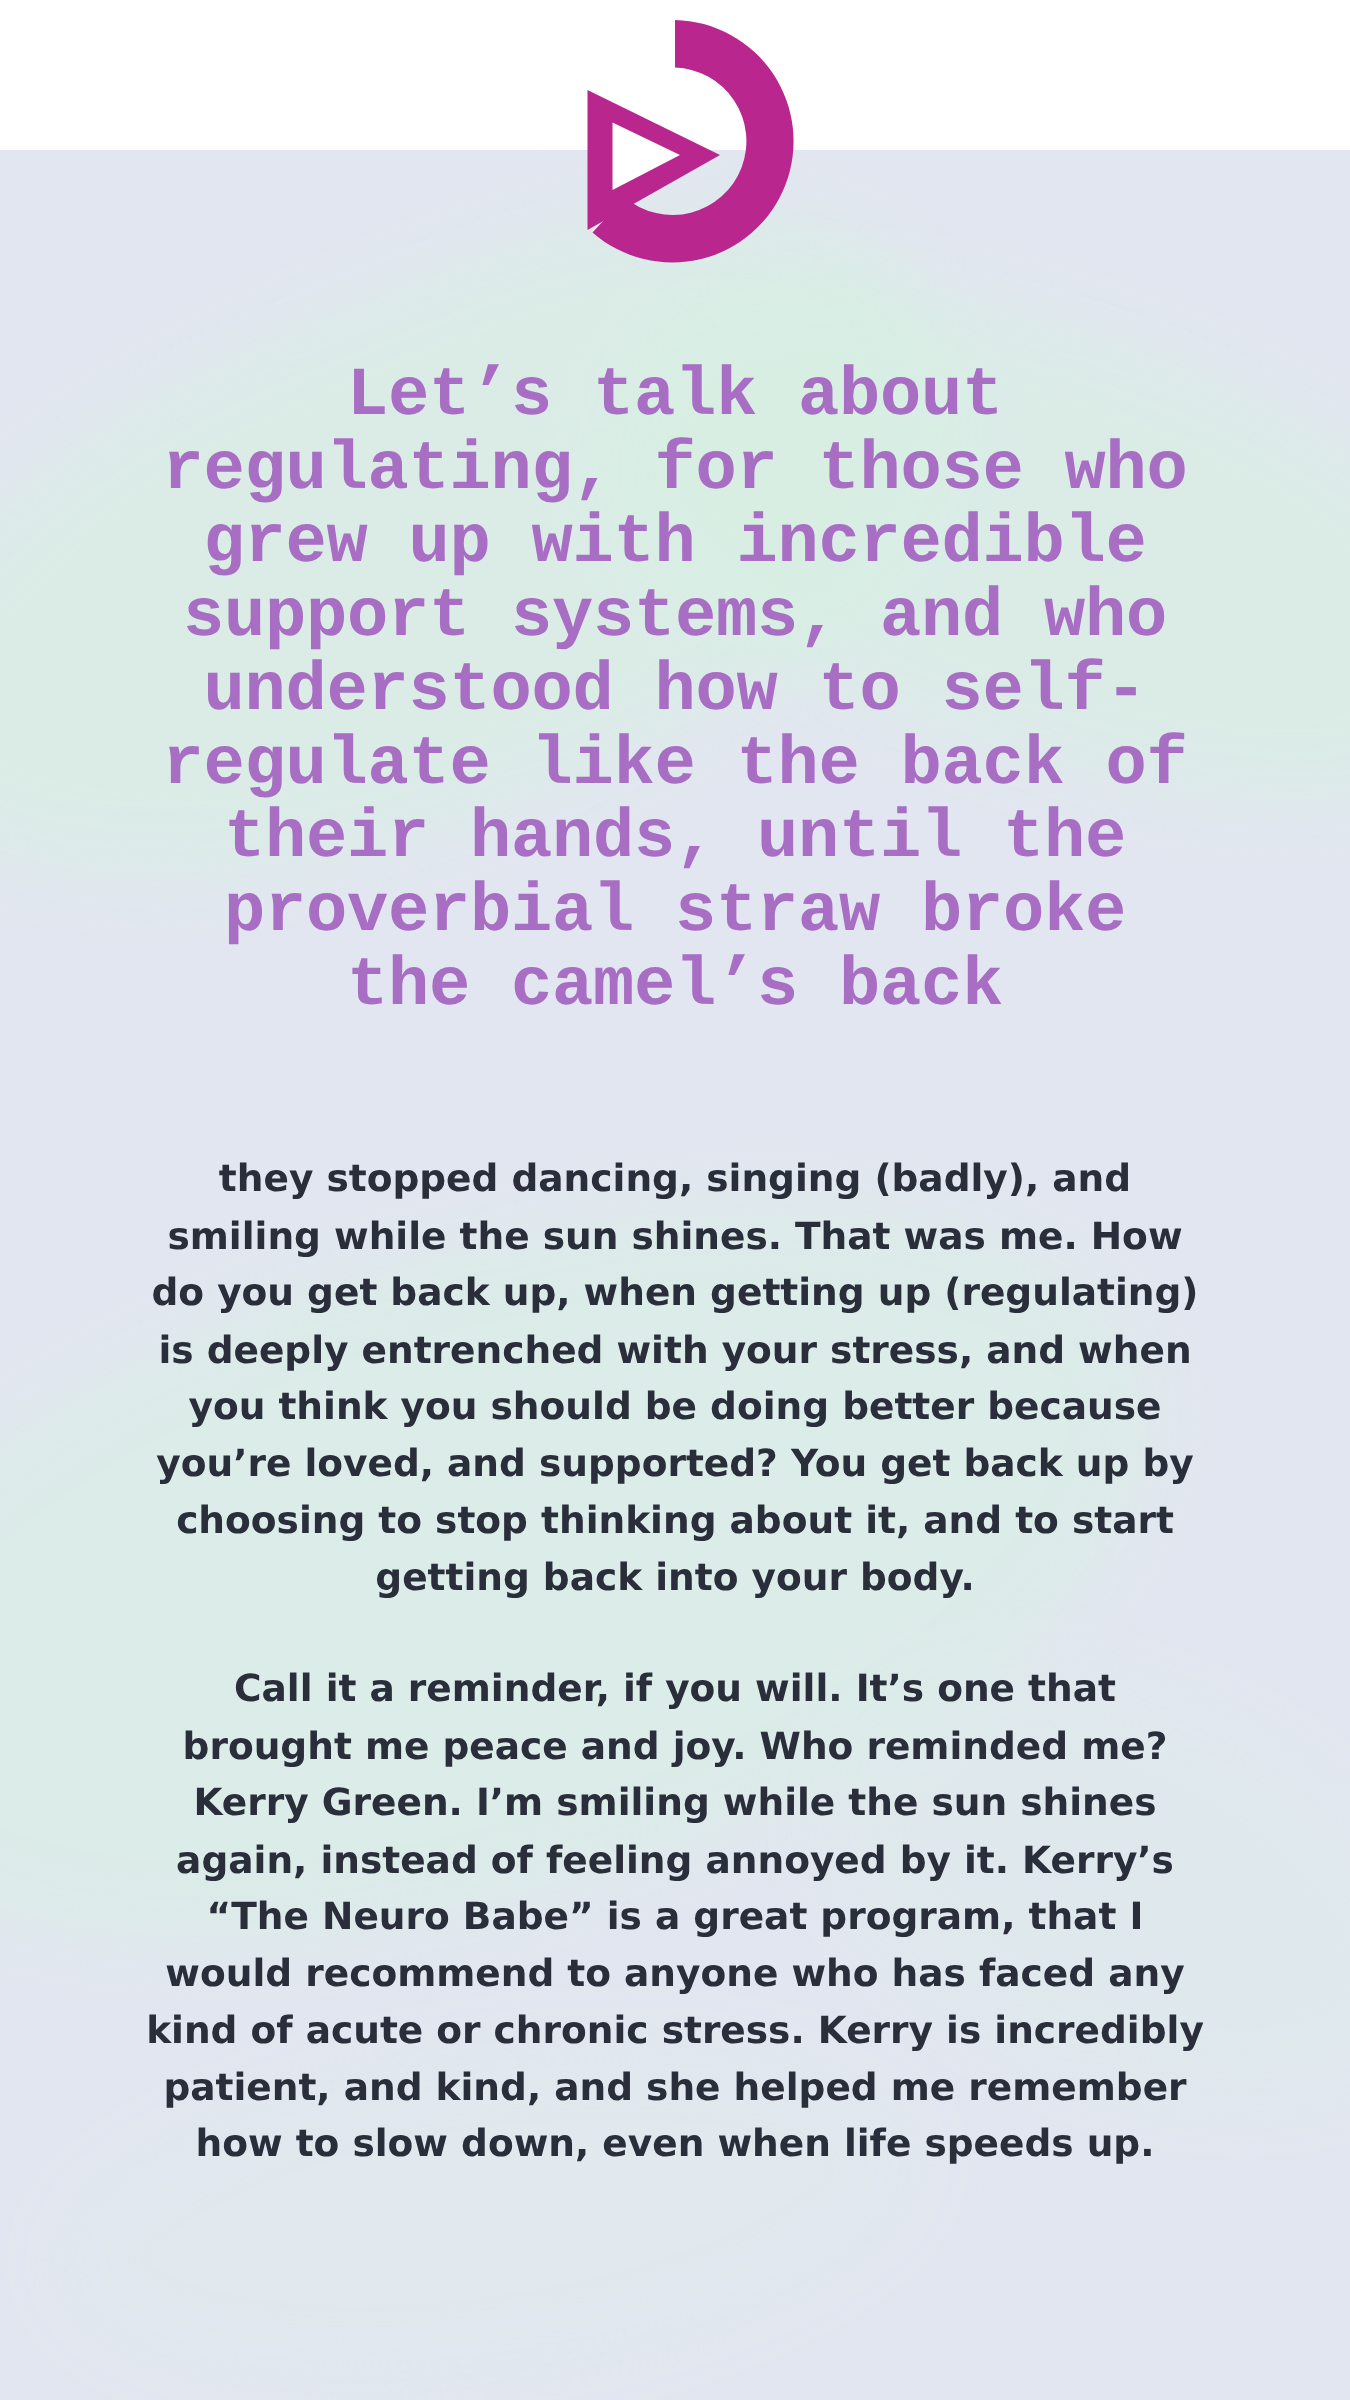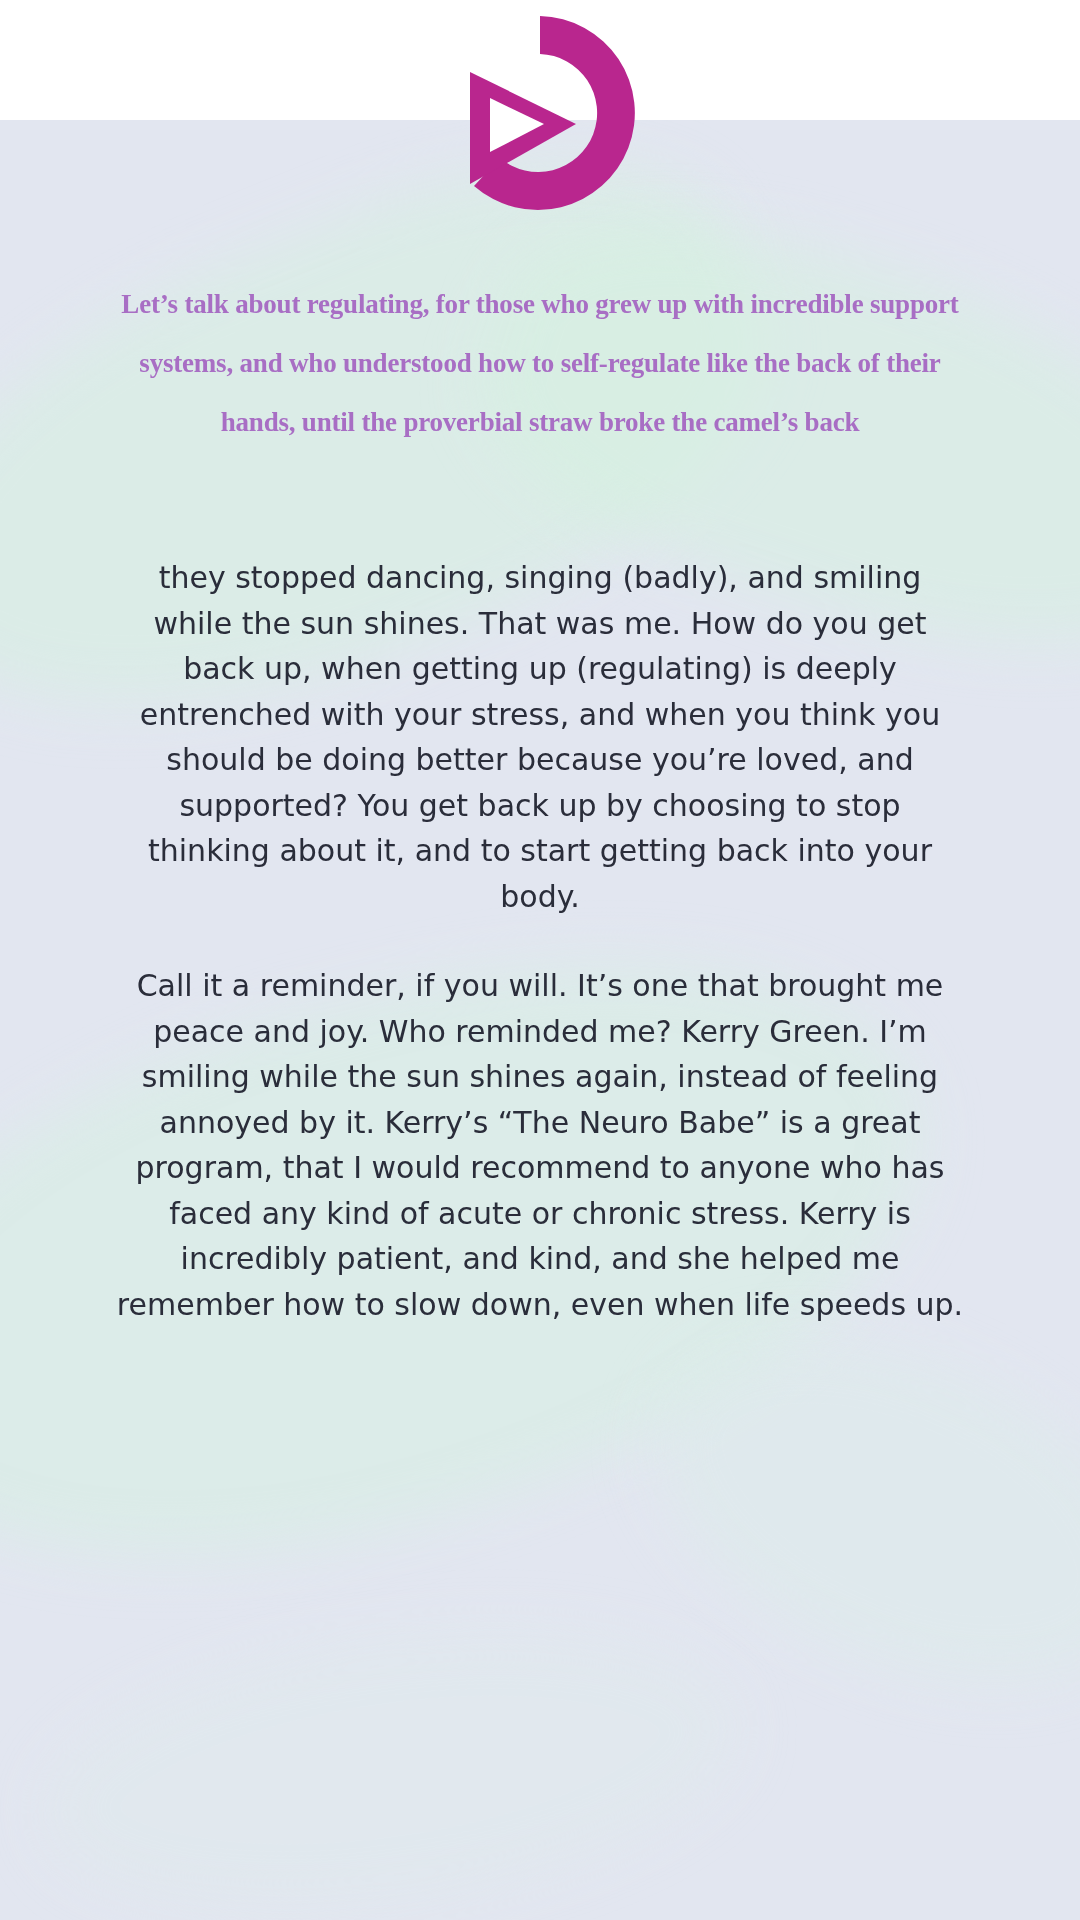--- a/index.html
+++ b/index.html
@@ -100,41 +100,42 @@
   }
 
   .content {
     position: absolute;
     top: 120px;
     left: 0;
     width: 1080px;
     z-index: 4;
   }
   .headline {
-    margin: 0;
+    margin: 12px;
     padding: 155px 110px 0 110px;
     text-align: center;
     color: #a86ec4;
-    font-family: Liberation Serif, serif;
+    font-family: Liberation Mono, monospace;
     font-weight: 700;
-    font-size: 27px;
+    font-size: 55px;
     line-height: 59px;
     letter-spacing: -0.2px;
   }
   .body-copy {
     padding: 0 110px;
     text-align: center;
     color: #2a2d3a;
     font-family: "DejaVu Sans", sans-serif;
     font-weight: 400;
     font-size: 30px;
     line-height: 45.5px;
   }
   .body-copy p {
     margin: 6px;
+    font-weight: bold;
   }
   .para-1 {
     margin-top: 103px !important;
   }
   .para-2 {
     margin-top: 44px !important;
   }
   .signature {
     margin-top: 44px !important;
     text-align: center;

